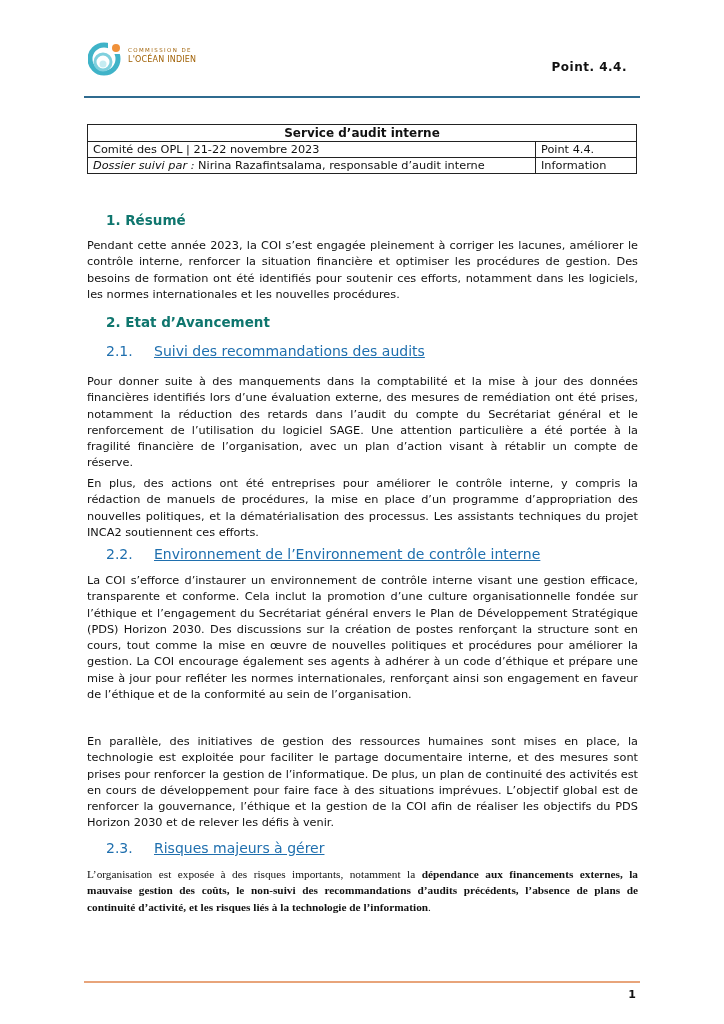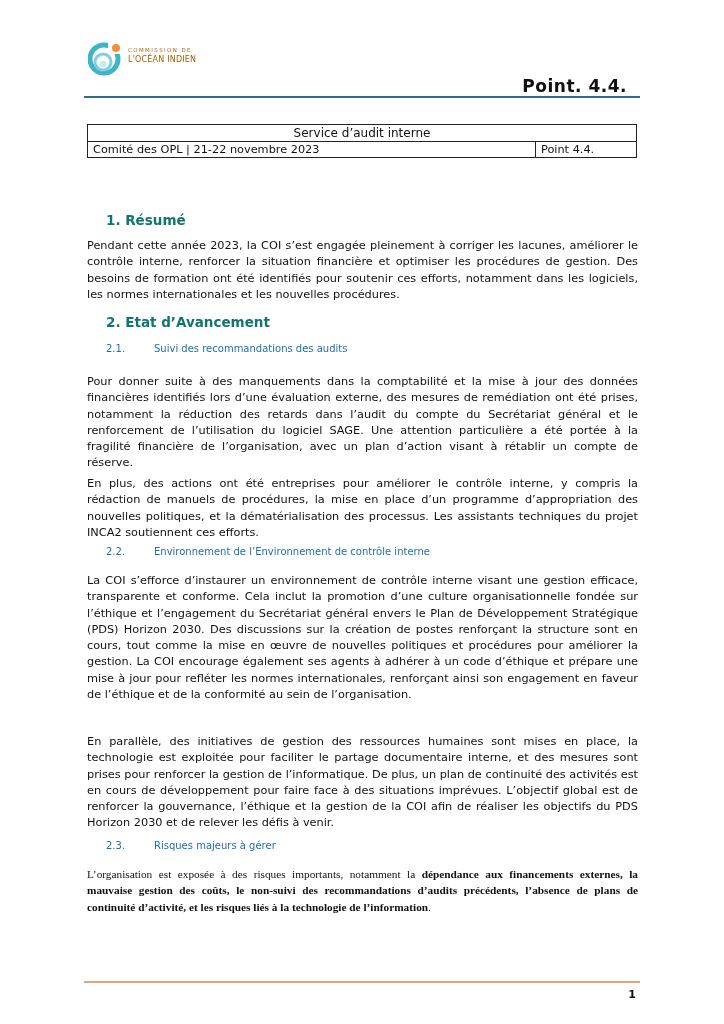--- a/index.html
+++ b/index.html
@@ -3,29 +3,29 @@
 <meta charset="utf-8">
 <style>
   html, body { margin:0; padding:0; background:#fff; }
   body { width:724px; height:1024px; position:relative; overflow:hidden;
          font-family:"DejaVu Sans", sans-serif; color:#111; }
   .logo { position:absolute; left:88px; top:40px; width:200px; height:40px; }
   .logo svg { position:absolute; left:0; top:0; }
   .logo-text { position:absolute; left:40px; top:8px; color:#a16207; line-height:1; }
   .logo-line1 { font-size:5.5px; letter-spacing:1.4px; }
   .logo-line2 { font-size:8px; letter-spacing:0.2px; margin-top:2px; }
-  .point-header { position:absolute; right:97px; top:76px; font-weight:bold; font-size:17px; letter-spacing:0.5px; }
+  .point-header { position:absolute; right:97px; top:60px; font-weight:bold; font-size:12px; letter-spacing:0.5px; }
   .header-rule { position:absolute; left:84px; top:96px; width:556px; height:2px; background:#2f6b8f; }
   table.info { position:absolute; left:87px; top:124px; width:550px; border-collapse:collapse; font-size:11.3px; }
   table.info td { border:1px solid #222; padding:0 5px; height:15px; line-height:15px; white-space:nowrap; }
-  table.info td.title { text-align:center; font-weight:normal; font-size:12px; height:16px; }
+  table.info td.title { text-align:center; font-weight:bold; font-size:12px; height:16px; }
   table.info td.right { width:90px; }
   .it { font-style:italic; }
   .h1 { position:absolute; left:106px; font-weight:bold; color:#0f766e; font-size:13.5px; }
-  .h2 { position:absolute; left:106px; color:#1f6fae; font-size:10px; }
+  .h2 { position:absolute; left:106px; color:#1f6fae; font-size:14px;text-decoration:underline; }
   .h2 .num { display:inline-block; width:48px; }
   .para { position:absolute; left:87px; width:551px; font-size:11.3px; line-height:16.3px; text-align:justify; }
   .footer-rule { position:absolute; left:84px; top:981px; width:556px; height:1.5px; background:#e8a47a; }
   .page-num { position:absolute; right:88px; top:988px; font-size:11px; font-weight:bold; }
 </style>
 </head>
 <body>
 
 <div>
 
@@ -48,20 +48,24 @@
 
   <table class="info">
     <tbody>
         <tr>
       <td class="title" colspan="2">Service d’audit interne</td>
     </tr>
     <tr>
       <td>Comité des OPL | 21-22 novembre 2023</td>
       <td class="right">Point 4.4.</td>
     </tr>
+    <tr>
+      <td><span class="it">Dossier suivi par :</span><span> Nirina Razafintsalama, responsable d’audit interne</span></td>
+      <td class="right">Information</td>
+    </tr>
   </tbody>
     </table>
 
   <div class="h1" style="top:212px;">1.  Résumé</div>
   <div class="para" style="top:238px;">Pendant cette année 2023, la COI s’est engagée pleinement à corriger les lacunes, améliorer le contrôle interne, renforcer la situation financière et optimiser les procédures de gestion. Des besoins de formation ont été identifiés pour soutenir ces efforts, notamment dans les logiciels, les normes internationales et les nouvelles procédures.</div>
 
   <div class="h1" style="top:314px;">2.  Etat d’Avancement</div>
 
   <div class="h2" style="top:343px;">
     <span class="num">2.1.</span><span>Suivi des recommandations des audits</span>

